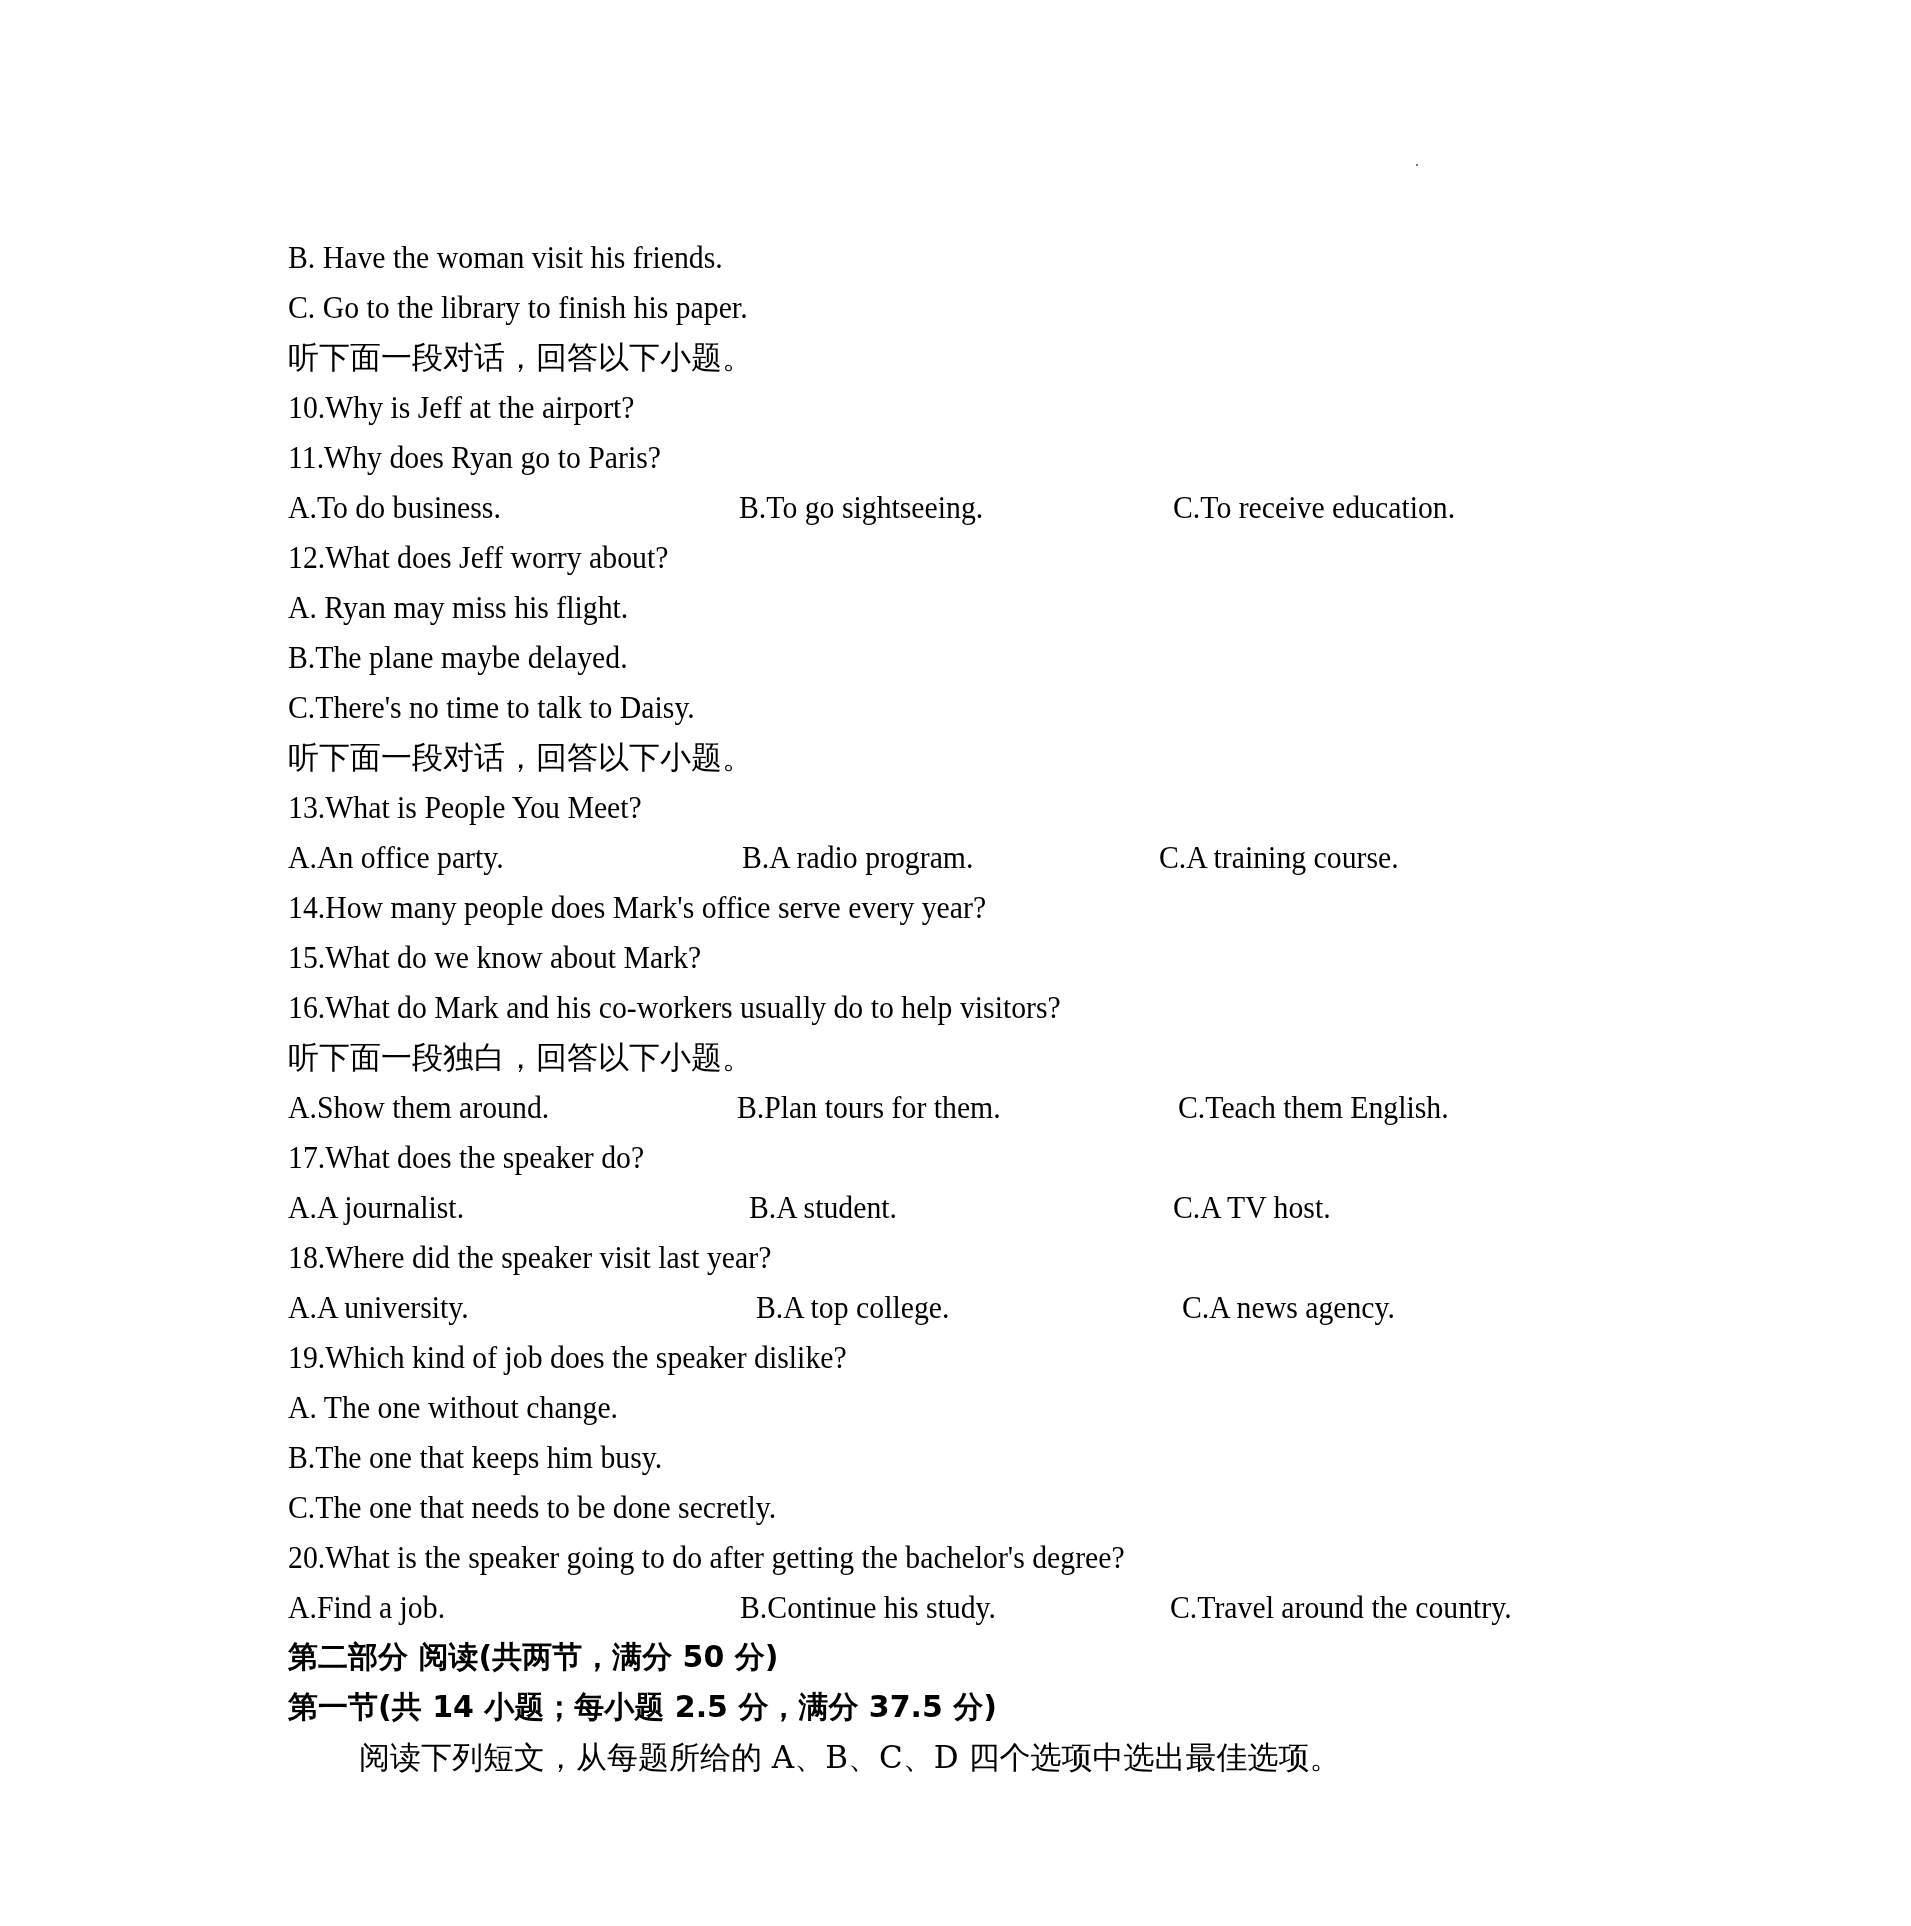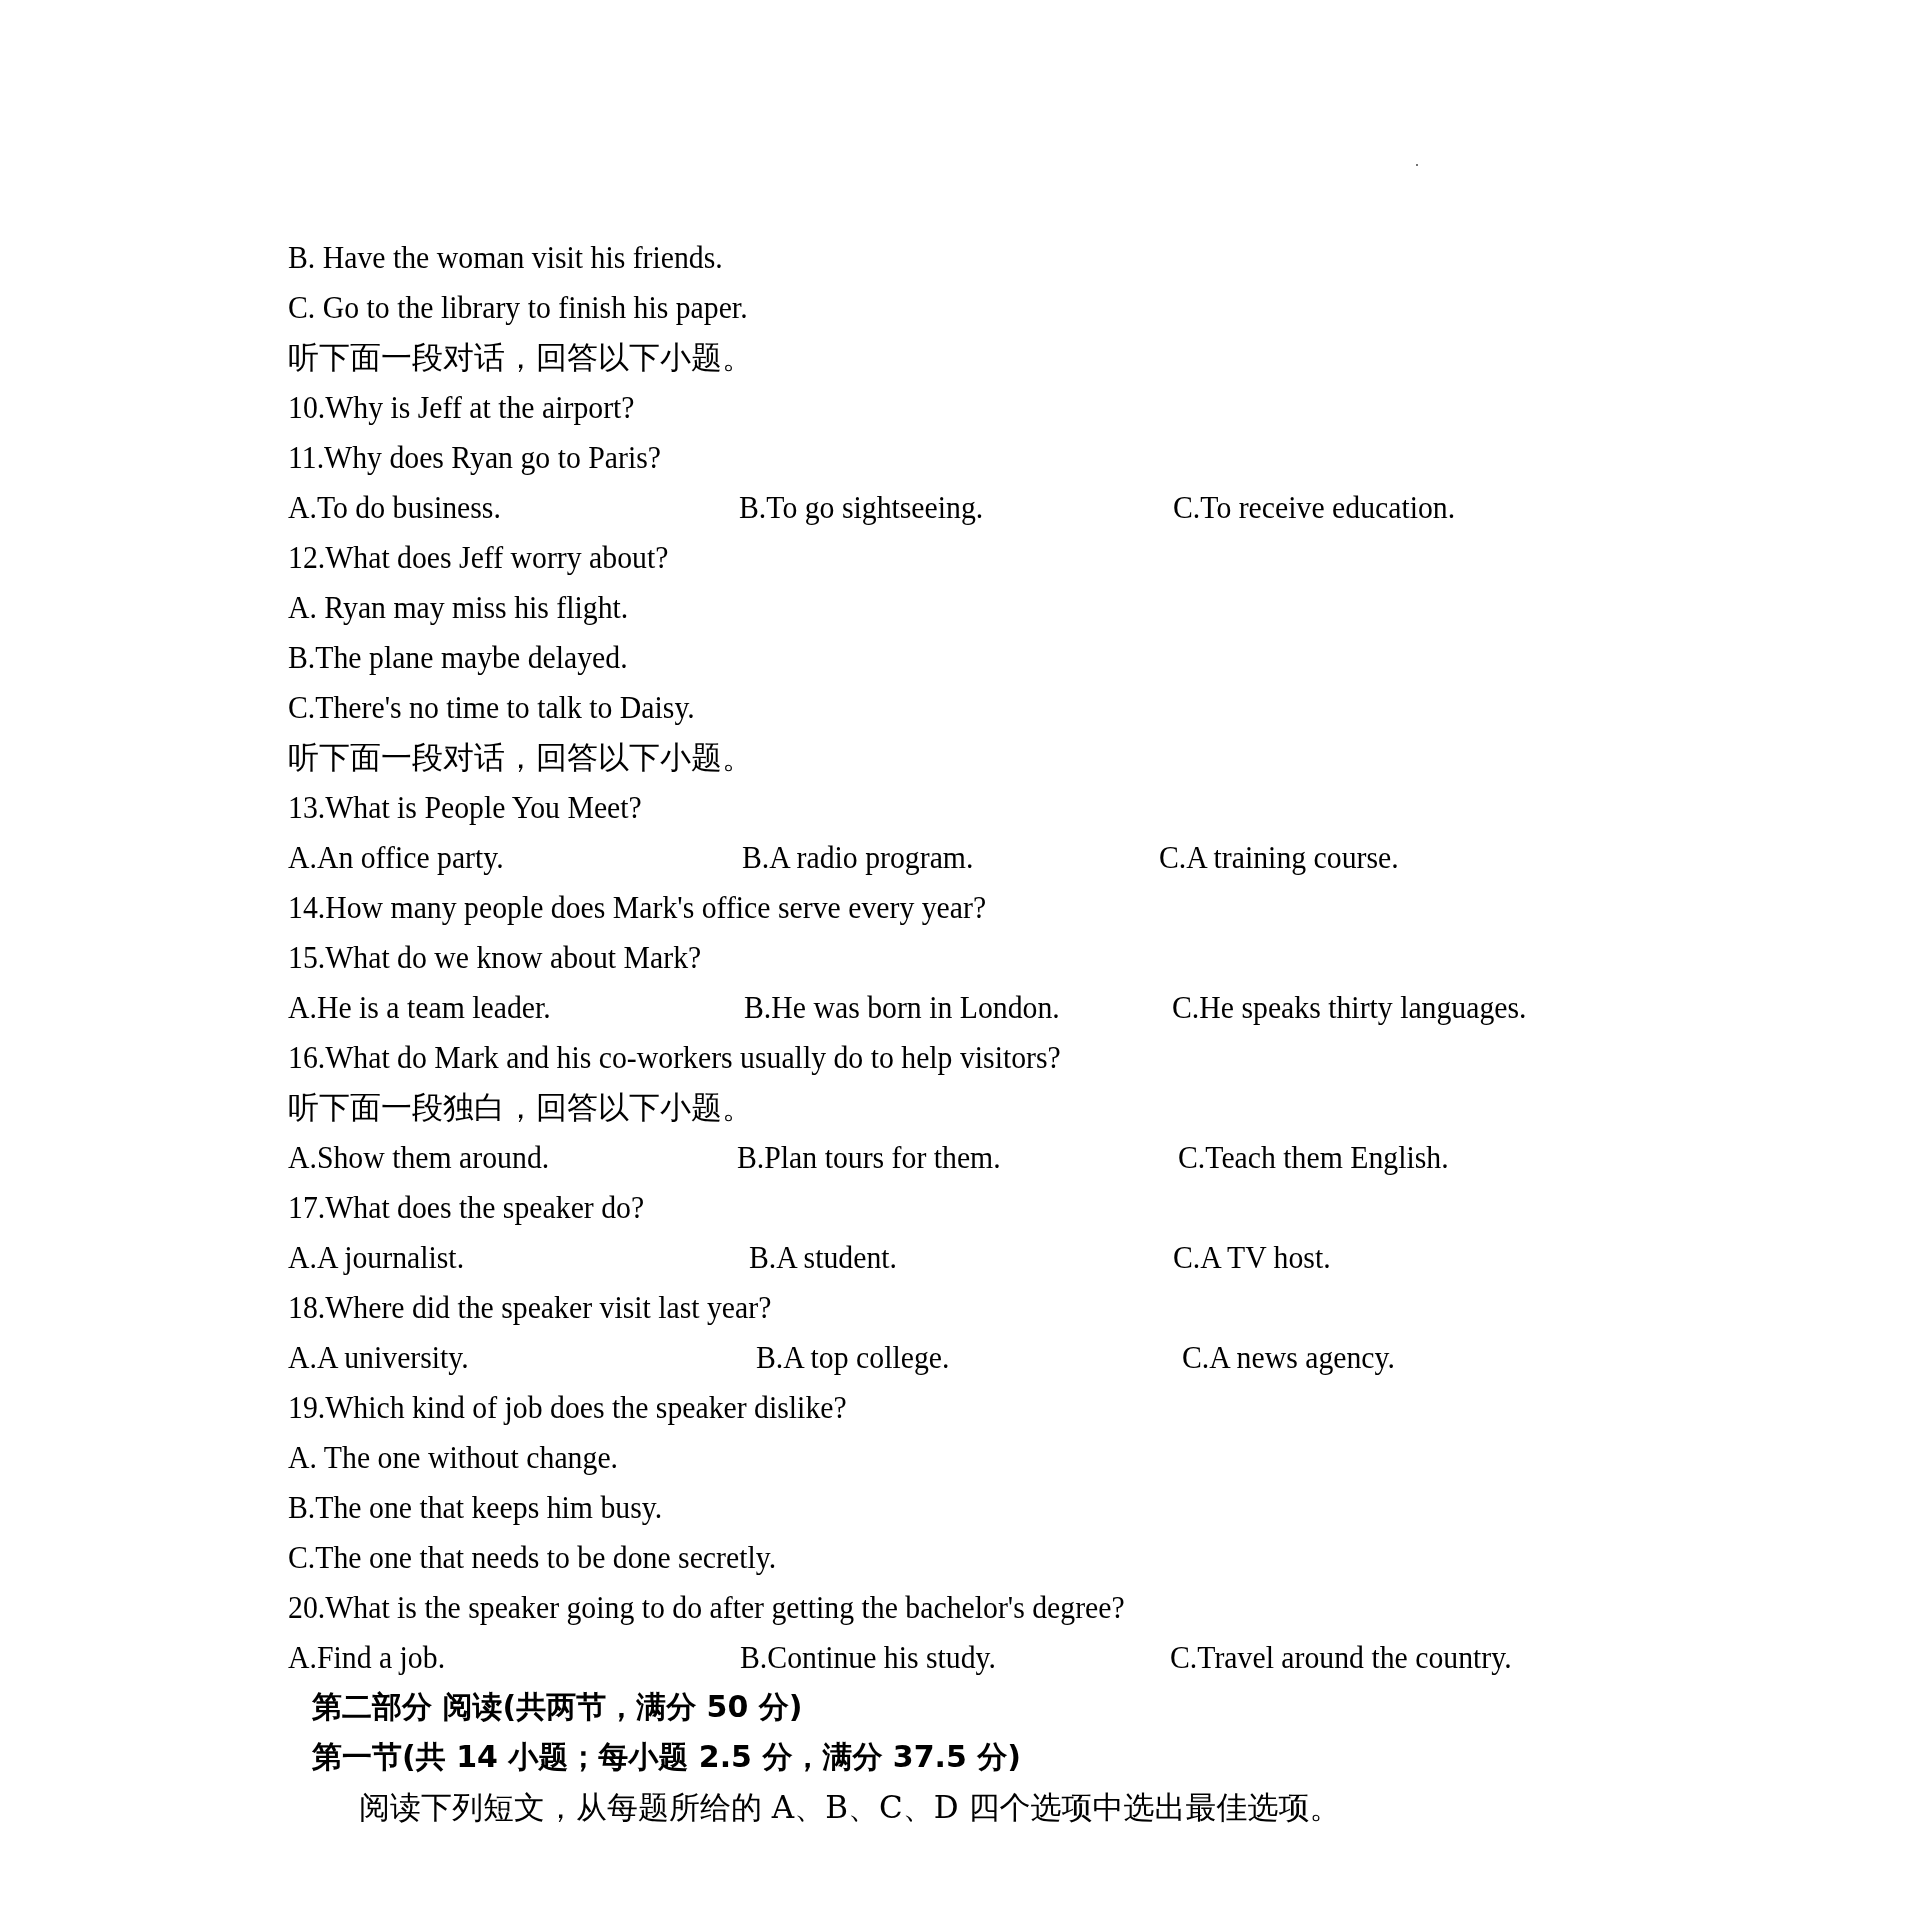--- a/index.html
+++ b/index.html
@@ -8,21 +8,21 @@
     position: absolute; left: 0; top: 0; width: 1911px; height: 2703px; background: #fff;
     font-family: "Liberation Serif", "DejaVu Serif", serif; color: #000;
   }
   .dot { position: absolute; left: 1416px; top: 164px; width: 2.3px; height: 2.3px; background: #444; border-radius: 50%; }
   .col { position: absolute; left: 288px; top: 232px; width: 1274px; }
   .line {
     height: 50px; line-height: 50px; font-size: 32px; white-space: nowrap;
     position: relative; transform: scaleX(0.93); transform-origin: left center;
   }
   .line.cn { font-family: "DejaVu Serif", "Liberation Serif", serif; font-size: 31px; transform: none; }
-  .line.cnb { font-family: "DejaVu Sans", "Liberation Sans", sans-serif; font-weight: bold; font-size: 30px; transform: none; margin-left: 24px; }
+  .line.cnb { font-family: "DejaVu Sans", "Liberation Sans", sans-serif; font-weight: bold; font-size: 30px; transform: none; }
   .line.indent { padding-left: 71px; }
   .opts { transform: none; }
   .opts span { position: absolute; top: 0; display: inline-block; transform: scaleX(0.93); transform-origin: left center; }
 </style>
 </head>
 <body>
 
 <div class="page">
   <div class="dot"></div>
 
@@ -50,25 +50,20 @@
     <div class="line">13.What is People You Meet?</div>
     <div class="line opts">
       <span style="left:0">A.An office party.</span>
       <span style="left:454px">B.A radio program.</span>
       <span style="left:871px">C.A training course.</span>
     </div>
 
     <div class="line">14.How many people does Mark's office serve every year?</div>
 
     <div class="line">15.What do we know about Mark?</div>
-    <div class="line opts">
-      <span style="left:0">A.He is a team leader.</span>
-      <span style="left:456px">B.He was born in London.</span>
-      <span style="left:884px">C.He speaks thirty languages.</span>
-    </div>
 
     <div class="line">16.What do Mark and his co-workers usually do to help visitors?</div>
     <div class="line cn">听下面一段独白，回答以下小题。</div>
     <div class="line opts">
       <span style="left:0">A.Show them around.</span>
       <span style="left:449px">B.Plan tours for them.</span>
       <span style="left:890px">C.Teach them English.</span>
     </div>
 
     <div class="line">17.What does the speaker do?</div>

